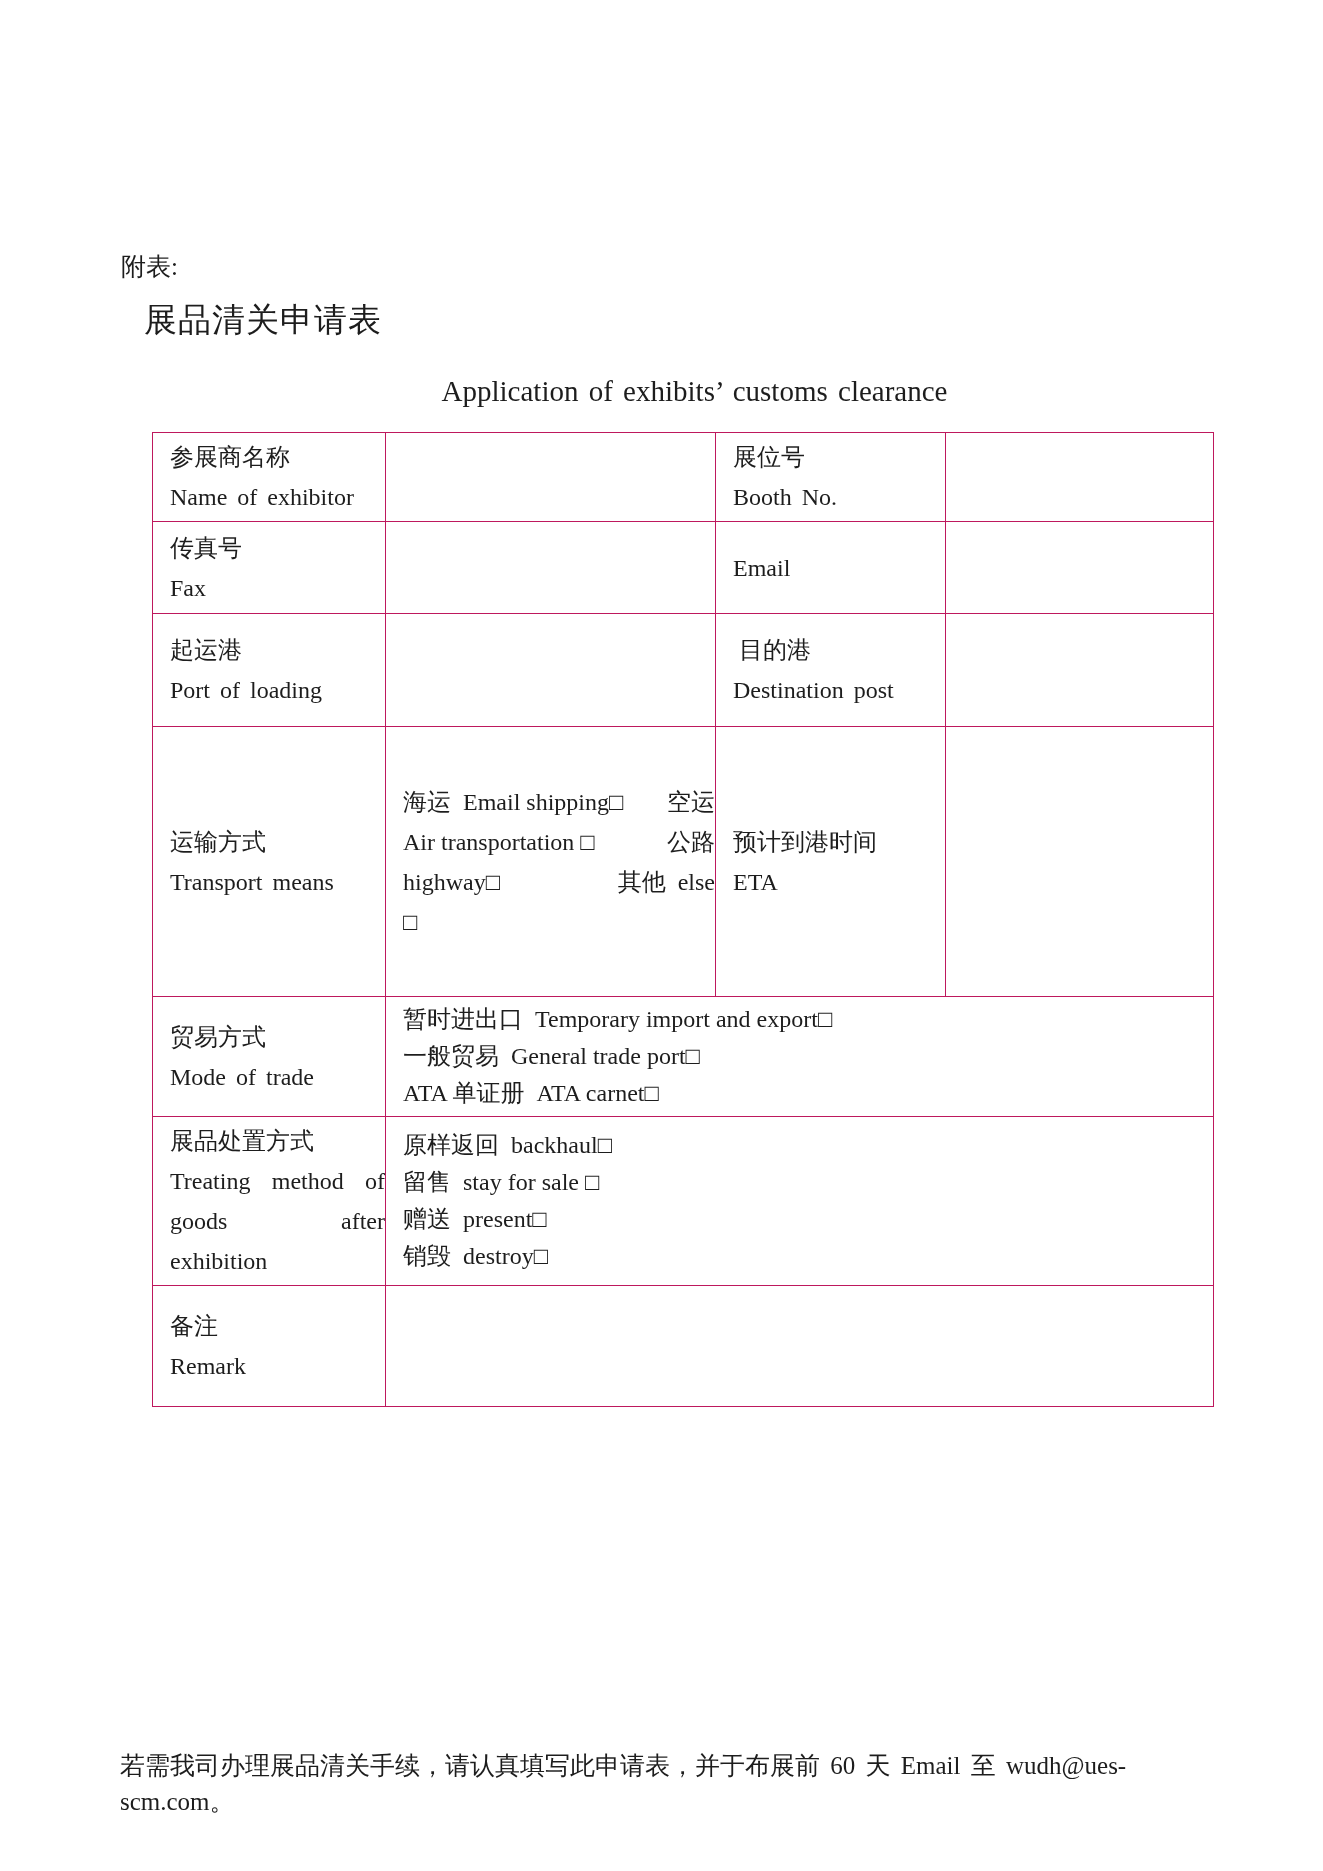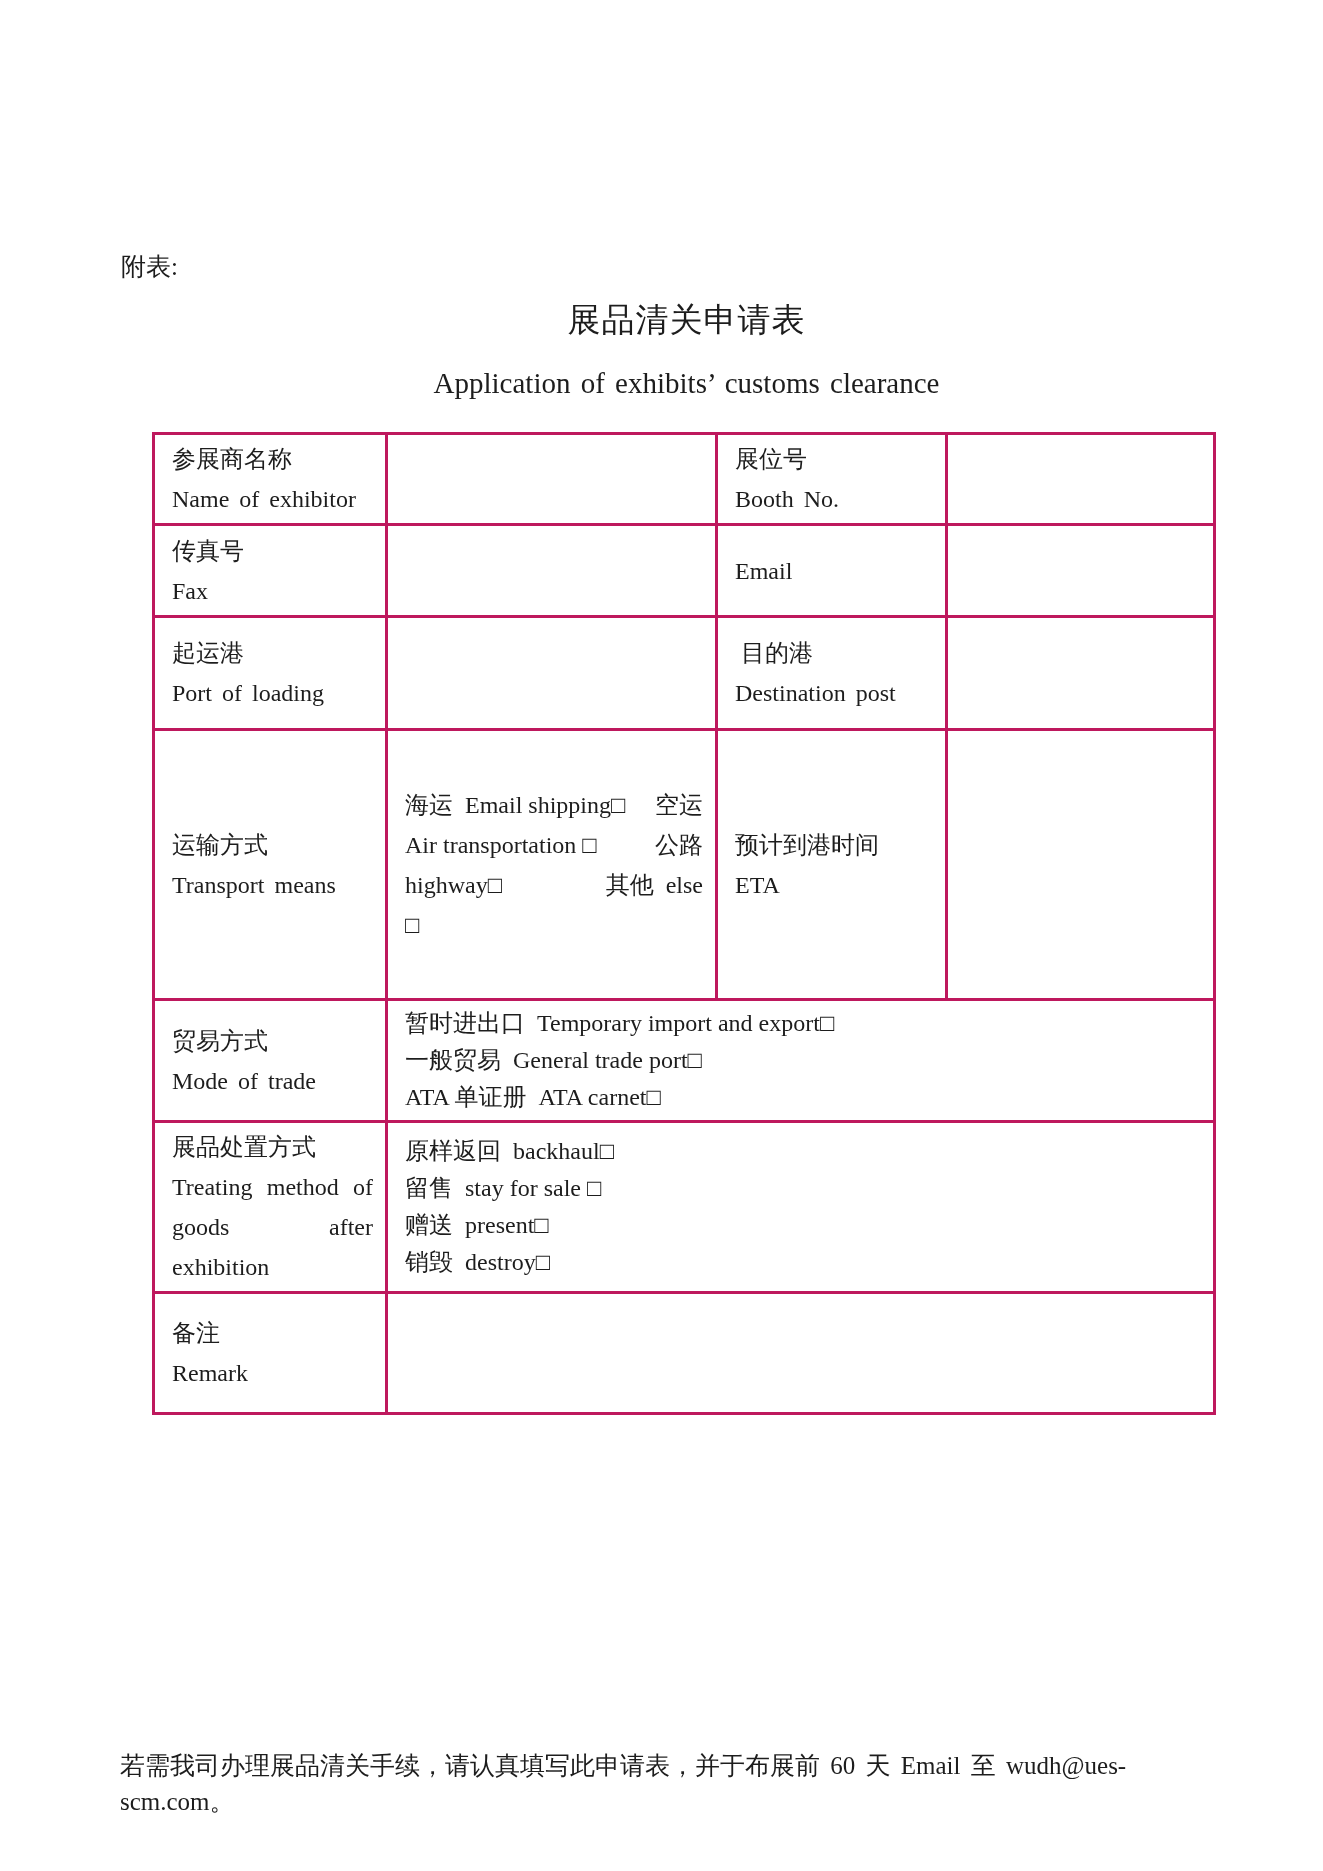--- a/index.html
+++ b/index.html
@@ -16,52 +16,52 @@
   .attach {
     position: absolute;
     left: 121px;
     top: 252px;
     font-size: 25px;
     line-height: 30px;
     white-space: pre-wrap;
   }
   .title-zh {
     position: absolute;
-    left: 156px;
+    left: 144px;
     width: 1061px;
     top: 298px;
     margin: 0;
-    text-align: center;
+    text-align: left;
     font-size: 33px;
     font-weight: 500;
     letter-spacing: 1px;
   }
   .title-en {
     position: absolute;
     left: 152px;
     width: 1061px;
     top: 363px;
-    margin: 4px;
+    margin: 12px;
     text-align: center;
     font-size: 29px;
     font-weight: 500;
     word-spacing: 3px;
   }
   table.form-table {
     position: absolute;
     left: 152px;
     top: 432px;
     width: 1061px;
     border-collapse: collapse;
     table-layout: fixed;
   }
   .form-table td {
-    border: 3px solid #be185d;
+    border: 1px solid #be185d;
     vertical-align: middle;
-    padding: 4px 12px 4px 17px;
+    padding: 4px 0 4px 17px;
     font-size: 24px;
     overflow: hidden;
   }
   .zh, .en { line-height: 40px; white-space: pre-wrap; }
   .en { word-spacing: 4px; }
   .justify { text-align: justify; }
   .opt-line {
     display: flex;
     justify-content: space-between;
     line-height: 40px;

